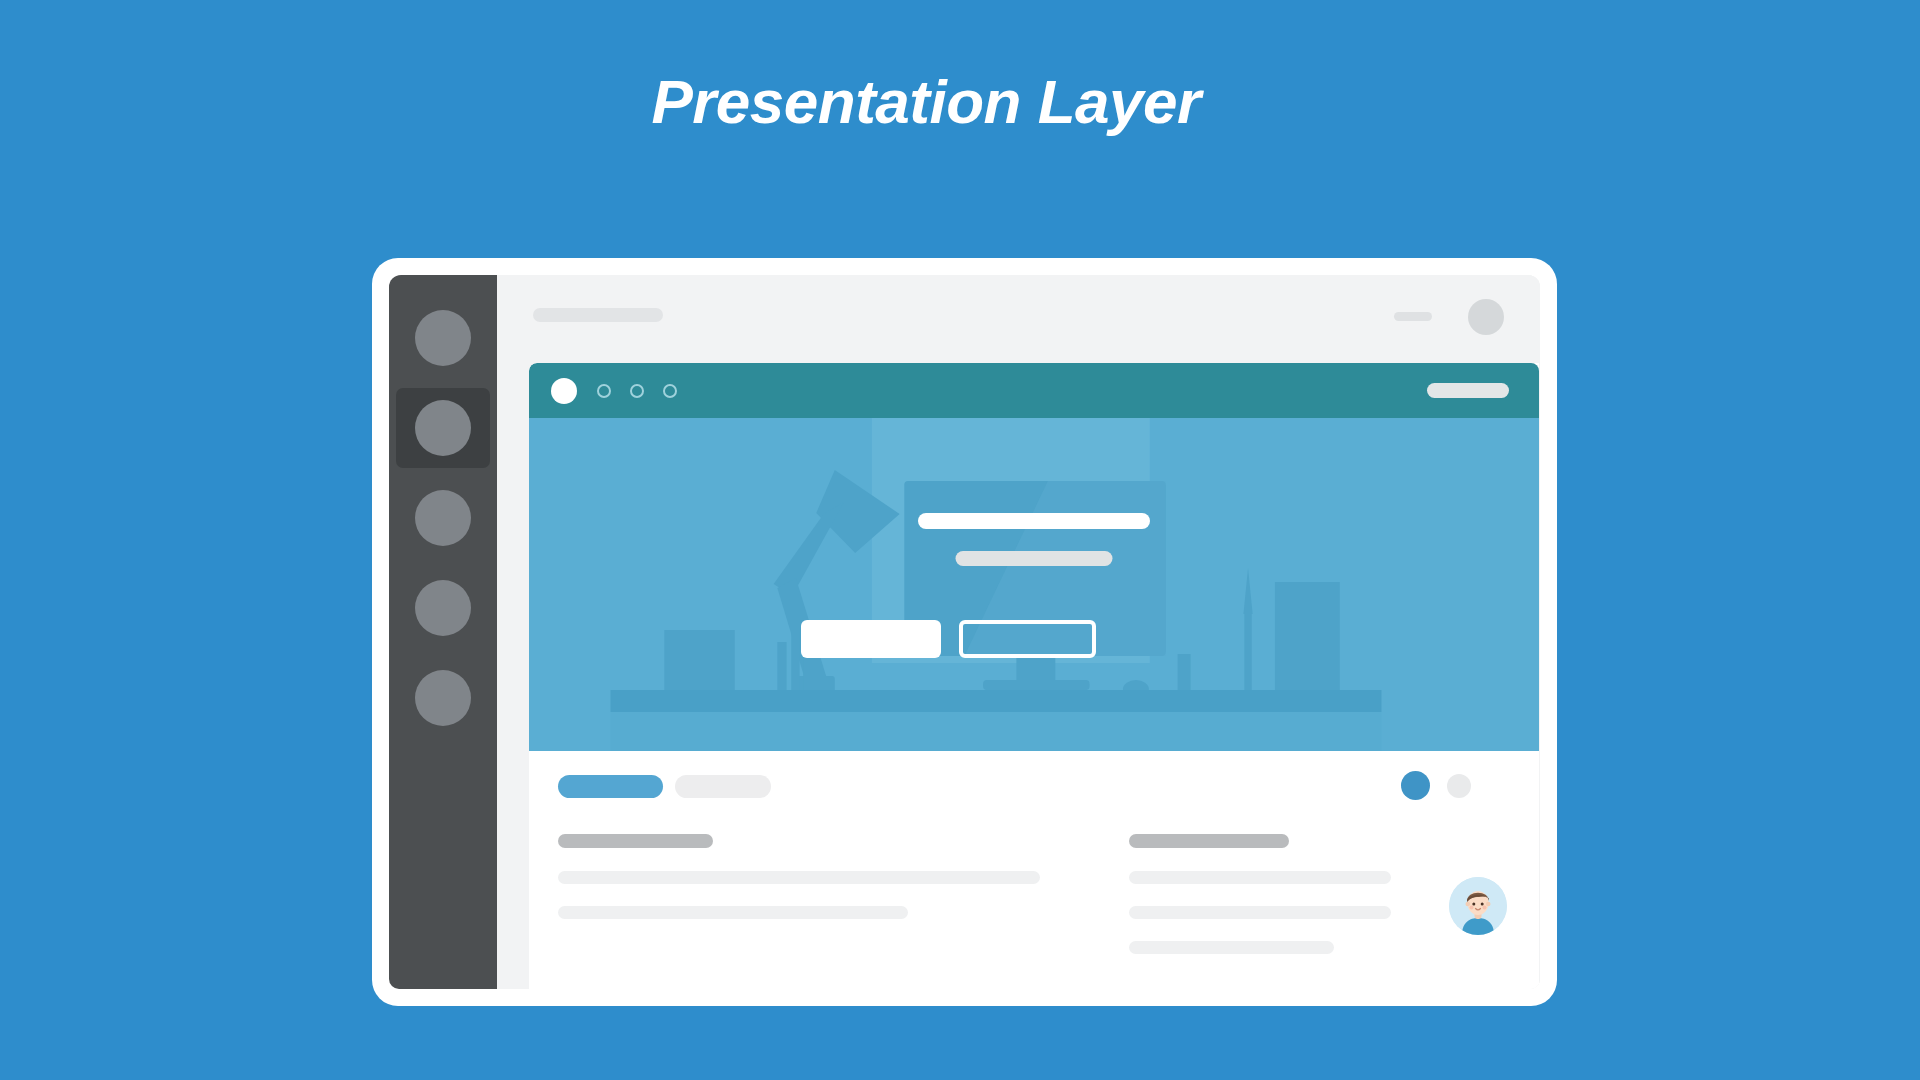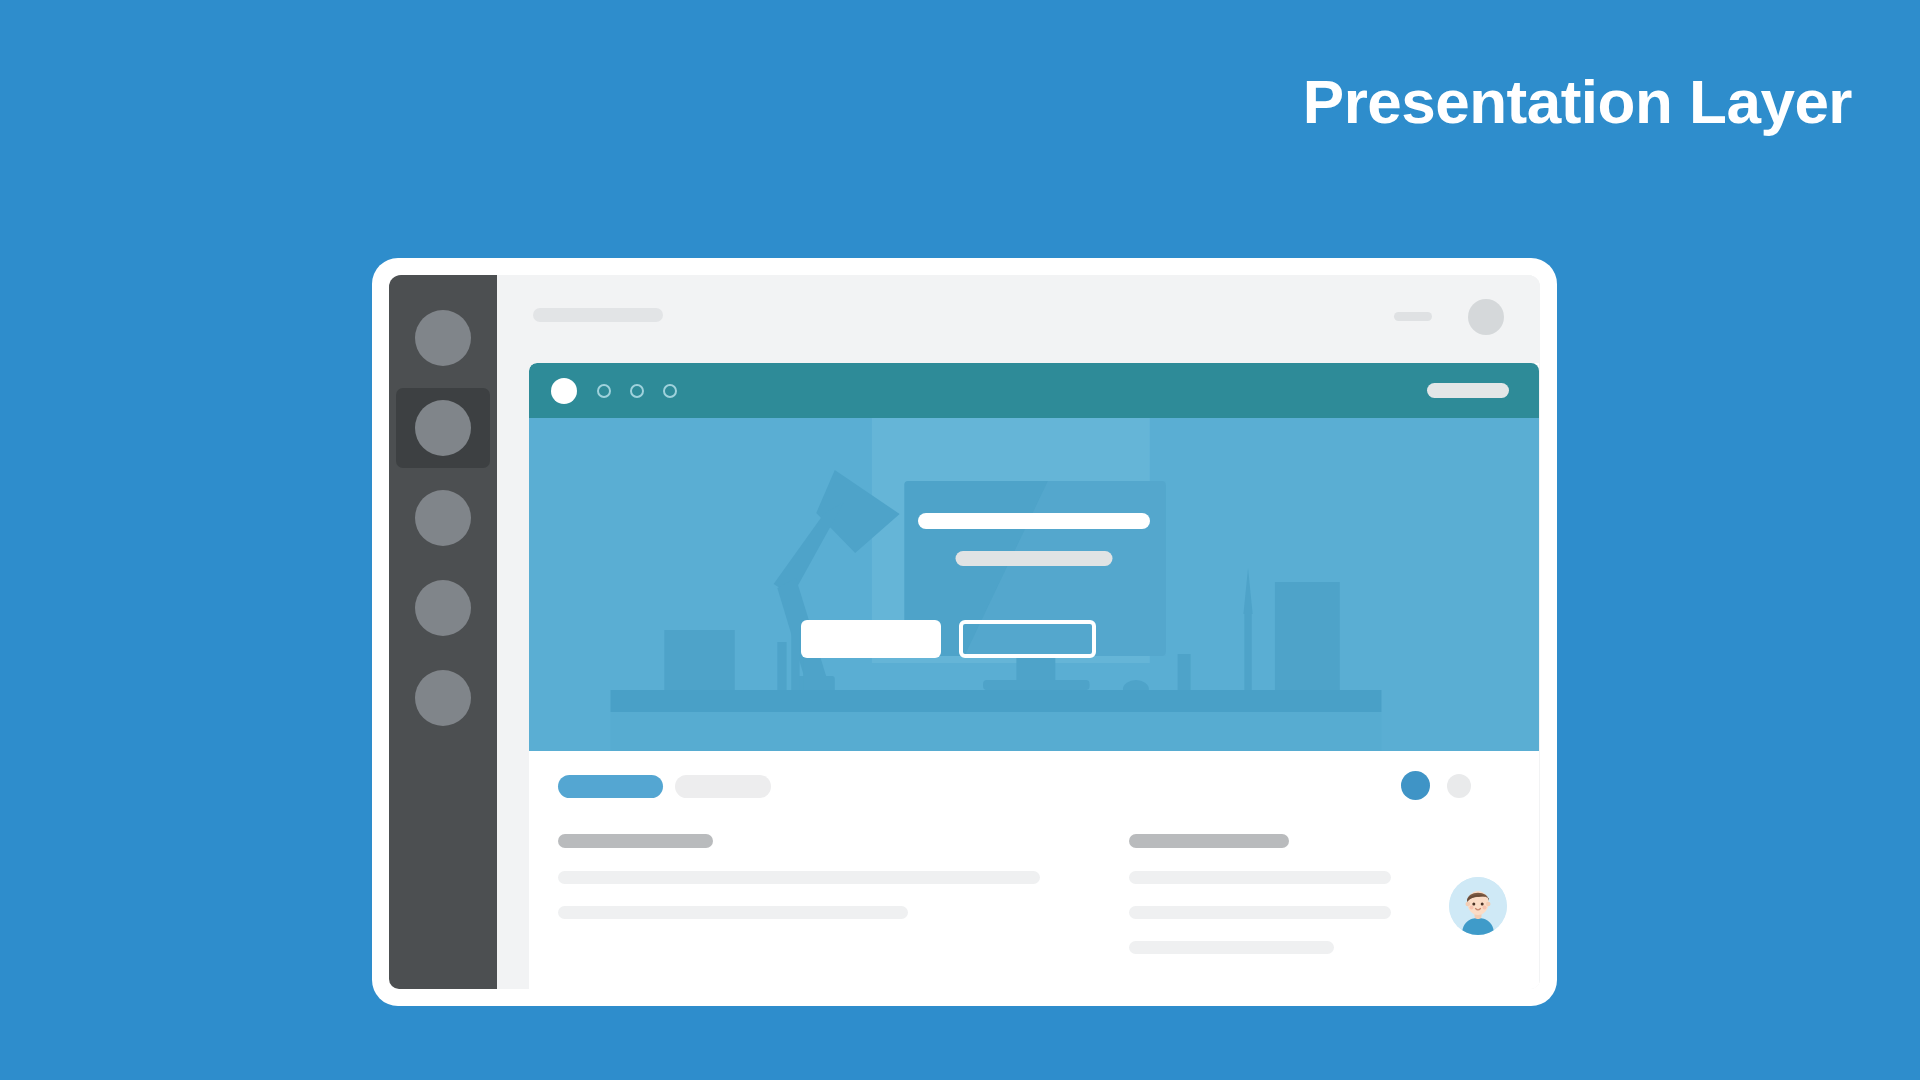--- a/index.html
+++ b/index.html
@@ -15,27 +15,28 @@
     font-family: "Liberation Sans", sans-serif;
     position: relative;
   }
 
   
   #page-title {
     position: absolute;
     top: 68px;
     left: 0;
     width: 1852px;
-    text-align: right;
+    text-align: center;
     color: #ffffff;
     font-size: 62px;
     font-weight: bold;
     letter-spacing: -0.5px;
     line-height: 1.1;
     user-select: none;
+    font-style: italic;
   }
 
   
   #device-frame {
     position: absolute;
     left: 372px;
     top: 258px;
     width: 1185px;
     height: 748px;
     background: #ffffff;

